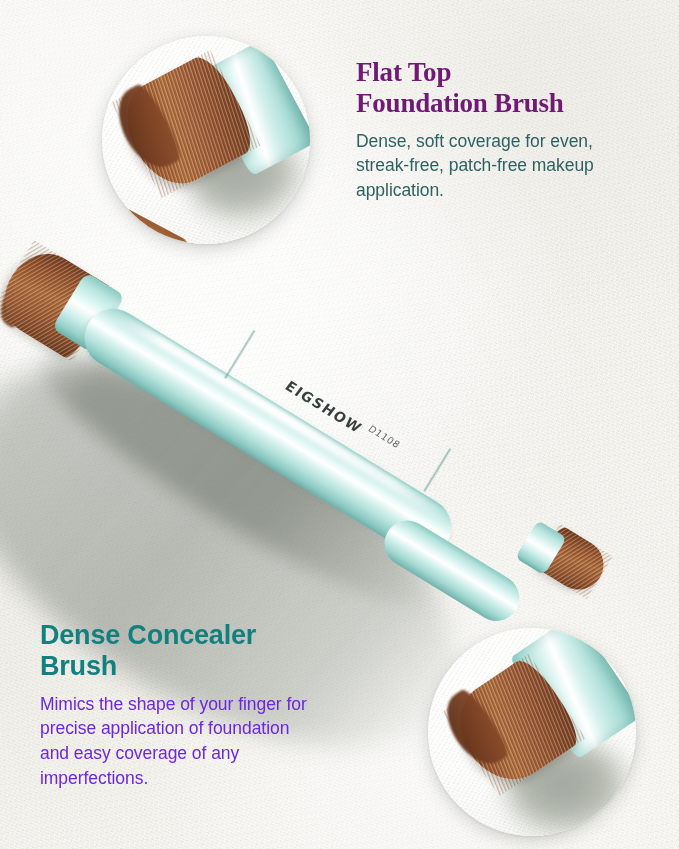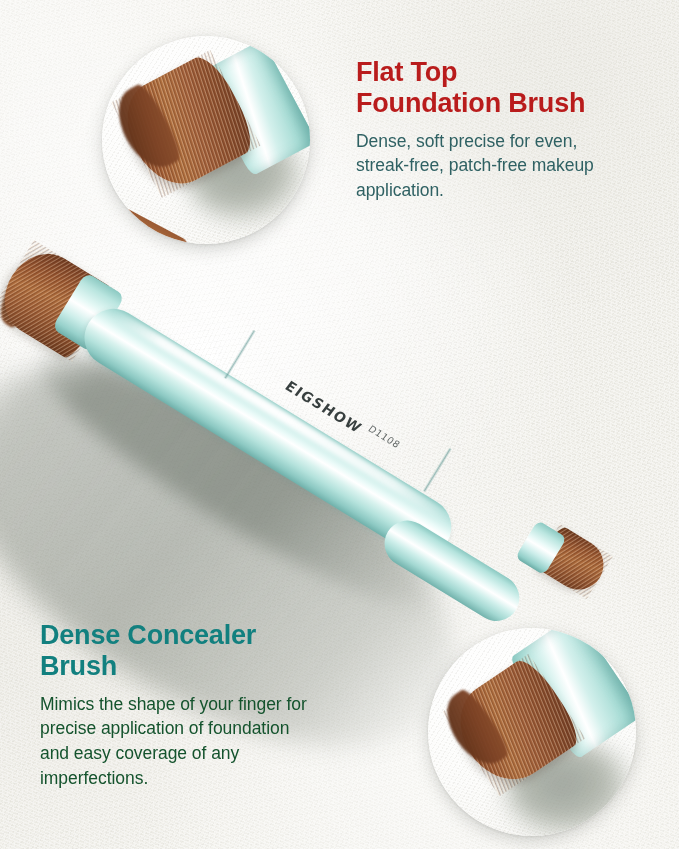--- a/index.html
+++ b/index.html
@@ -472,29 +472,29 @@
     <div class="inset-grain"></div>
     <div class="inset-shadow" id="bi-powder"></div>
     <div class="ferrule" id="bi-ferrule"></div>
     <div class="bristles" id="bi-bristle">
       <div class="bristle-fibers"></div>
     </div>
     <div id="bi-tip"></div>
   </div>
 
   <div class="text-block" id="block-top">
-    <h2 class="headline" style="color: #b91c1c;">Flat Top
+    <h2 class="headline" style="color: #701a75; font-family: Liberation Serif, serif;">Flat Top
 Foundation Brush</h2>
-    <p class="body-copy" style="color: rgb(47, 97, 99);">Dense, soft precise for even,
+    <p class="body-copy" style="color: rgb(47, 97, 99);">Dense, soft coverage for even,
 streak-free, patch-free makeup
 application.</p>
   </div>
 
   <div class="text-block" id="block-bottom">
     <h2 class="headline" style="color: rgb(18, 128, 127);">Dense Concealer
 Brush</h2>
-    <p class="body-copy" style="color: #14532d;">Mimics the shape of your finger for
+    <p class="body-copy" style="color: #6d28d9;">Mimics the shape of your finger for
 precise application of foundation
 and easy coverage of any
 imperfections.</p>
   </div>
 
 </div>
 
 </body></html>

